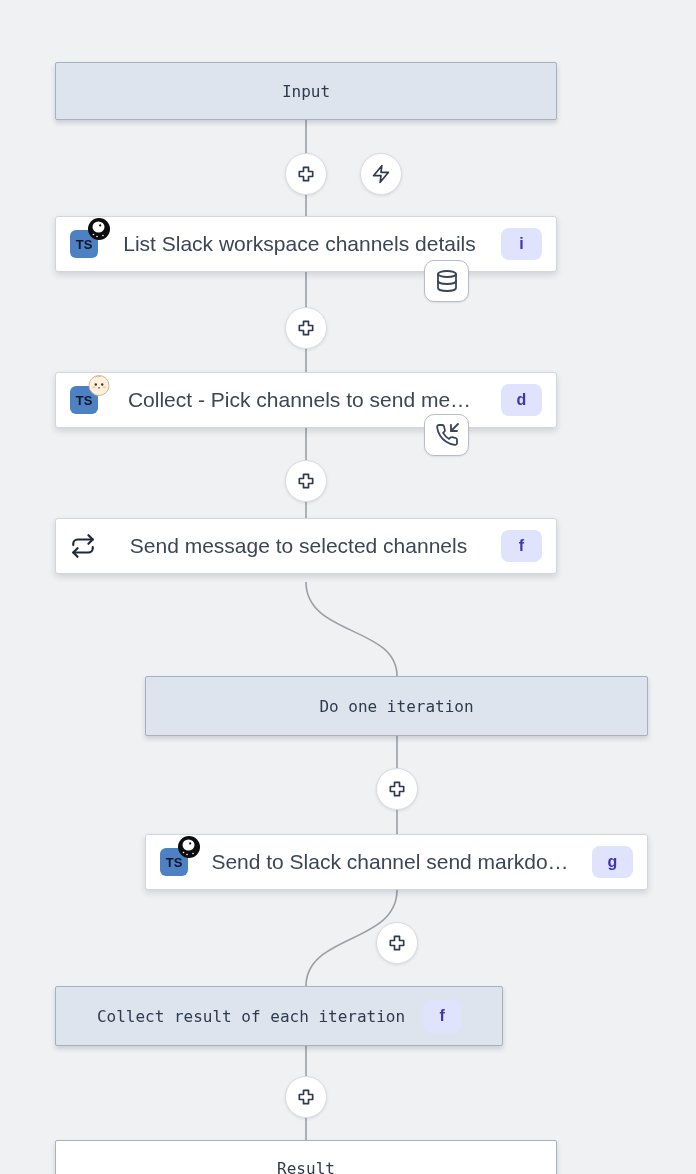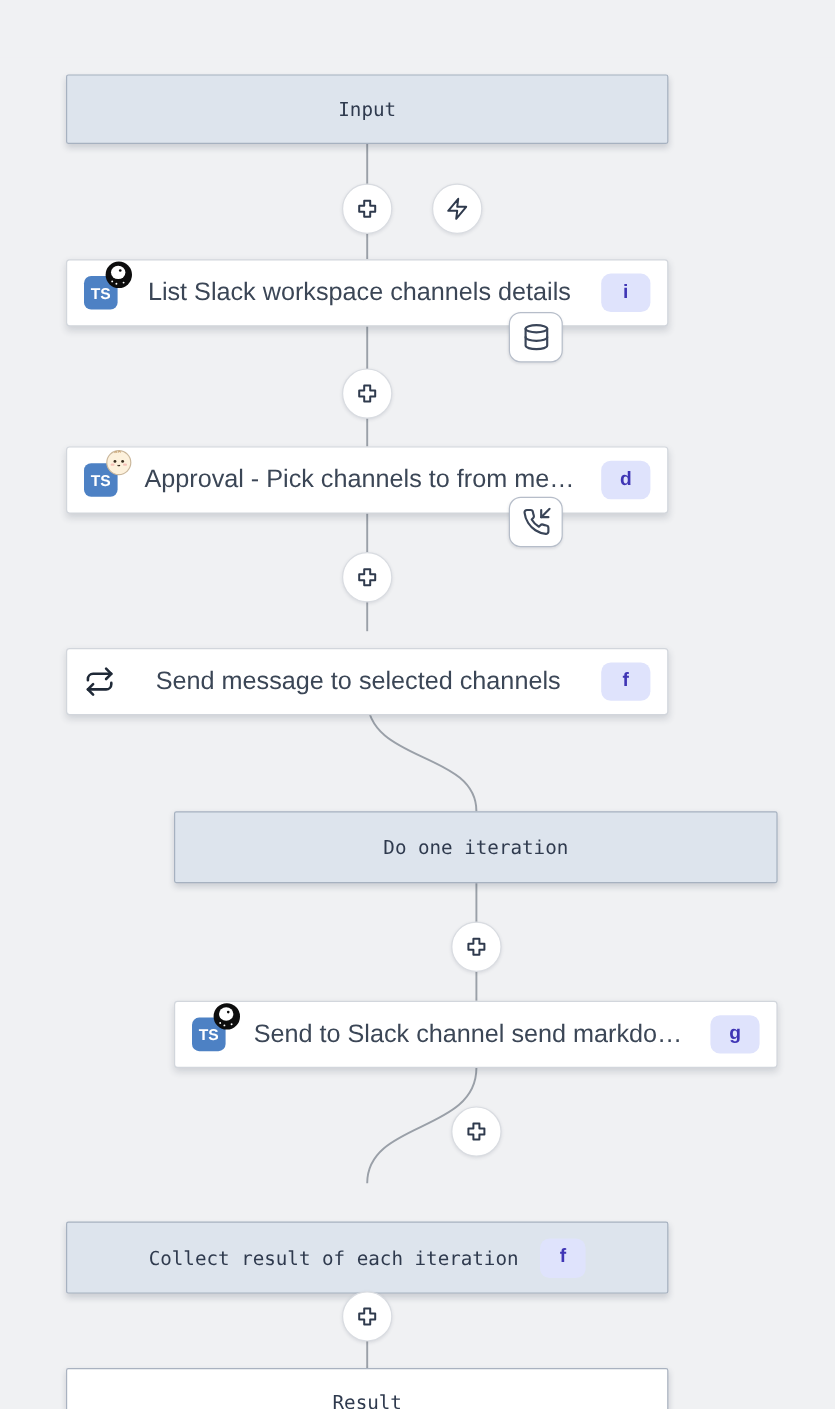--- a/index.html
+++ b/index.html
@@ -23,21 +23,21 @@
   .node{position:absolute;display:flex;align-items:center;background:var(--node_bg);
     border:1px solid var(--node_border);border-radius:3px;box-shadow:0 3px 6px rgba(40,50,70,.16);
     padding:0 14px;cursor:pointer;}
   .node .title{flex:1;text-align:center;font-size:21px;color:#3b4656;white-space:nowrap;overflow:hidden;}
 
   .badge{display:flex;align-items:center;justify-content:center;min-width:41px;height:32px;
     border-radius:8px;background:var(--badge_bg);color:var(--badge_text);
     font-weight:bold;font-size:16px;}
 
   .langwrap{position:relative;width:28px;height:28px;flex:0 0 auto;}
-  .ts{width:28px;height:28px;border-radius:6px;background:var(--ts_blue);color:#ffffff;
+  .ts{width:28px;height:28px;border-radius:6px;background:var(--ts_blue);color:#0f172a;
     display:flex;align-items:center;justify-content:center;font-weight:bold;font-size:13px;}
   .runtime{position:absolute;top:-13px;right:-13px;width:24px;height:24px;}
   .loopicon{width:26px;height:26px;flex:0 0 auto;}
 
   .circle{position:absolute;width:42px;height:42px;border-radius:50%;background:#fff;
     border:1.5px solid #d9dce1;box-shadow:0 1px 3px rgba(40,50,70,.12);
     display:flex;align-items:center;justify-content:center;cursor:pointer;}
 
   .attach{position:absolute;width:45px;height:42px;border-radius:10px;background:#fff;
     border:1.5px solid #b6bdc9;display:flex;align-items:center;justify-content:center;
@@ -108,38 +108,38 @@
       <svg class="runtime" viewBox="0 0 24 24">
         <circle cx="12" cy="12.5" r="10" fill="#fdf1dc" stroke="#cbb89d" stroke-width="1"></circle>
         <path d="M8.5 4.5q1-2 2-.3M11.5 4q1-2 2 0" stroke="#caa77a" fill="none" stroke-width="1"></path>
         <circle cx="8.8" cy="11.5" r="1.2" fill="#3a2e20"></circle>
         <circle cx="15.2" cy="11.5" r="1.2" fill="#3a2e20"></circle>
         <ellipse cx="6.8" cy="14.2" rx="1.7" ry="1" fill="#f5c0b8"></ellipse>
         <ellipse cx="17.2" cy="14.2" rx="1.7" ry="1" fill="#f5c0b8"></ellipse>
         <path d="M11 14.6q1 1.1 2 0" stroke="#3a2e20" fill="none" stroke-width="0.9"></path>
       </svg>
     </span>
-    <span class="title">Approval - Pick channels to from me…</span>
+    <span class="title">Collect - Pick channels to send me…</span>
     <span class="badge">d</span>
   </div>
   <div class="attach" style="left:424px;top:366px">
     <svg width="24" height="24" viewBox="0 0 24 24" fill="none" stroke="#3a4558" stroke-width="1.8" stroke-linecap="round" stroke-linejoin="round">
       <polyline points="16 2 16 8 22 8"></polyline>
       <line x1="23" y1="1" x2="16" y2="8"></line>
       <path d="M22 16.92v3a2 2 0 0 1-2.18 2 19.79 19.79 0 0 1-8.63-3.07 19.5 19.5 0 0 1-6-6 19.79 19.79 0 0 1-3.07-8.67A2 2 0 0 1 4.11 2h3a2 2 0 0 1 2 1.72 12.84 12.84 0 0 0 .7 2.81 2 2 0 0 1-.45 2.11L8.09 9.91a16 16 0 0 0 6 6l1.27-1.27a2 2 0 0 1 2.11-.45 12.84 12.84 0 0 0 2.81.7A2 2 0 0 1 22 16.92z"></path>
     </svg>
   </div>
 
   <div class="circle" style="left:285px;top:412px">
     <svg width="20" height="20" viewBox="0 0 24 24">
       <path d="M9 4h6v5h5v6h-5v5H9v-5H4V9h5V4Z" fill="#fff" stroke="var(--icon_stroke)" stroke-width="2" stroke-linejoin="round"></path>
     </svg>
   </div>
 
-  <div class="node" style="left:55px;top:492px;width:502px;height:56px">
+  <div class="node" style="left:55px;top:470px;width:502px;height:56px">
     <svg class="loopicon" viewBox="0 0 24 24" fill="none" stroke="#1f2937" stroke-width="2" stroke-linecap="round" stroke-linejoin="round">
       <path d="m17 2 4 4-4 4"></path>
       <path d="M3 11v-1a4 4 0 0 1 4-4h14"></path>
       <path d="m7 22-4-4 4-4"></path>
       <path d="M21 13v1a4 4 0 0 1-4 4H3"></path>
     </svg>
     <span class="title">Send message to selected channels</span>
     <span class="badge">f</span>
   </div>
 
@@ -168,21 +168,21 @@
     <span class="title">Send to Slack channel send markdo…</span>
     <span class="badge">g</span>
   </div>
 
   <div class="circle" style="left:376px;top:874px">
     <svg width="20" height="20" viewBox="0 0 24 24">
       <path d="M9 4h6v5h5v6h-5v5H9v-5H4V9h5V4Z" fill="#fff" stroke="var(--icon_stroke)" stroke-width="2" stroke-linejoin="round"></path>
     </svg>
   </div>
 
-  <div class="hbox" style="left:55px;top:970px;width:502px;height:60px">
+  <div class="hbox" style="left:55px;top:938px;width:448px;height:60px">
     <span class="htext">Collect result of each iteration</span>
     <span class="badge" style="min-width:38px;height:33px">f</span>
   </div>
 
   <div class="circle" style="left:285px;top:1028px">
     <svg width="20" height="20" viewBox="0 0 24 24">
       <path d="M9 4h6v5h5v6h-5v5H9v-5H4V9h5V4Z" fill="#fff" stroke="var(--icon_stroke)" stroke-width="2" stroke-linejoin="round"></path>
     </svg>
   </div>
 

